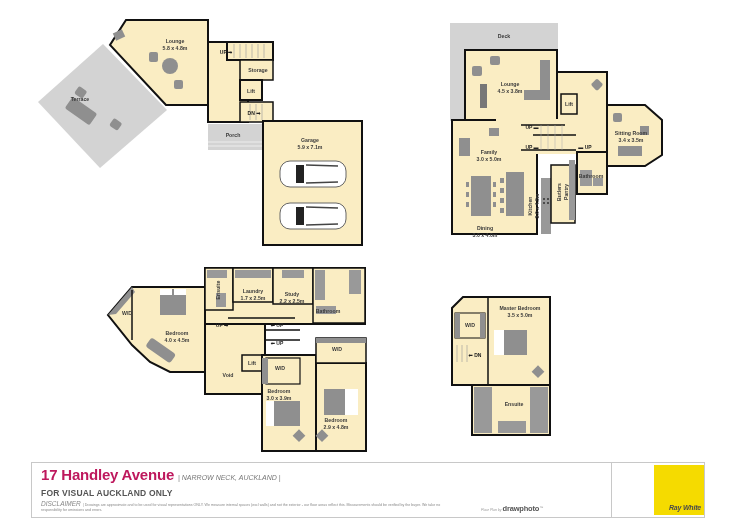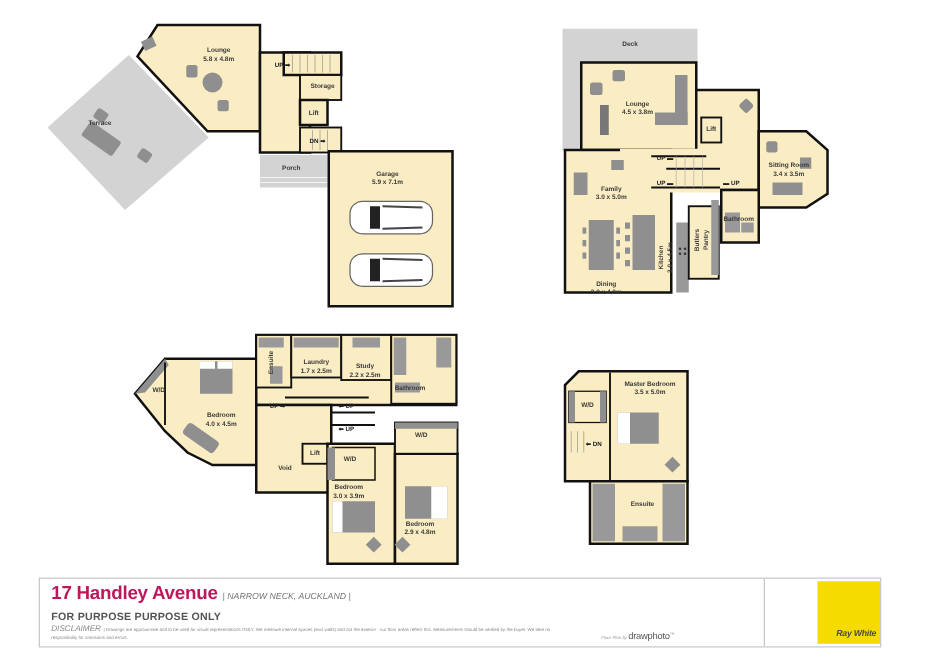--- a/index.html
+++ b/index.html
@@ -13,21 +13,21 @@
   
   .footer { position: absolute; left: 31px; top: 462px; width: 674px; height: 56px; border: 1px solid #c8c8c8; background: #fff; }
   .footer-main { position: absolute; left: 0; top: 0; width: 580px; height: 54px; border-right: 1px solid #c8c8c8; }
   .addr { position: absolute; left: 9px; top: 3px; white-space: nowrap; }
   .addr-street { font-size: 15px; font-weight: bold; color: #be185d; letter-spacing: -0.2px; }
   .addr-suburb { font-size: 7px; font-style: italic; color: #777; margin-left: 4px; }
   .visual { position: absolute; left: 9px; top: 25px; font-size: 8.5px; font-weight: bold; color: #555; letter-spacing: 0.2px; }
   .disclaimer { position: absolute; left: 9px; top: 36px; width: 420px; font-size: 3.6px; line-height: 1.45; color: #888; }
   .disclaimer .d-head { font-size: 6.5px; font-style: italic; color: #888; margin-right: 2px; }
   .credit { position: absolute; left: 449px; top: 41px; font-size: 3.5px; font-style: italic; color: #999; white-space: nowrap; }
-  .credit .brand { font-size: 7.5px; font-style: normal; font-weight: normal; color: #555; letter-spacing: -0.2px; }
+  .credit .brand { font-size: 7.5px; font-style: normal; font-weight: bold; color: #555; letter-spacing: -0.2px; }
   .logo { position: absolute; left: 622px; top: 2px; width: 50px; height: 50px; background: #F5DB00; }
   .logo span { position: absolute; right: 3px; bottom: 4px; font-size: 7px; font-style: italic; font-weight: bold; color: #4a4a4a; letter-spacing: -0.2px; }
 </style>
 </head>
 <body>
 
 <svg class="plan" width="750" height="460" viewBox="0 0 750 460">
   <defs>
     <g id="car">
       <rect x="0" y="0" width="66" height="26" rx="10" fill="#fff" stroke="#666" stroke-width="1"></rect>
@@ -258,21 +258,21 @@
 <div class="lbl" style="left:520px;top:311px"><span>Master Bedroom</span><span class="dim">3.5 x 5.0m</span></div>
 <div class="lbl" style="left:470px;top:325px"><span>W/D</span></div>
 <div class="lbl" style="left:514px;top:404px"><span>Ensuite</span></div>
 <div class="stairlbl" style="left:475px;top:355px">⬅ <span>DN</span></div>
 
 <div class="footer">
   <div class="footer-main">
     <div class="addr">
       <span class="addr-street">17 Handley Avenue</span><span class="addr-suburb">| NARROW NECK, AUCKLAND |</span>
     </div>
-    <div class="visual">FOR PURPOSE PURPOSE ONLY</div>
+    <div class="visual">FOR VISUAL AUCKLAND ONLY</div>
     <div class="disclaimer">
       <span class="d-head">DISCLAIMER</span><span>| Drawings are approximate and to be used for visual representations ONLY. We measure internal spaces (excl walls) and not the exterior - our floor areas reflect this. Measurements should be verified by the buyer. We take no responsibility for omissions and errors.</span>
     </div>
     <div class="credit">
       <span>Floor Plan by</span>
       <span class="brand">drawphoto</span><sup style="font-size:4px">™</sup>
     </div>
   </div>
   <div class="logo">
     <span>Ray White</span>

